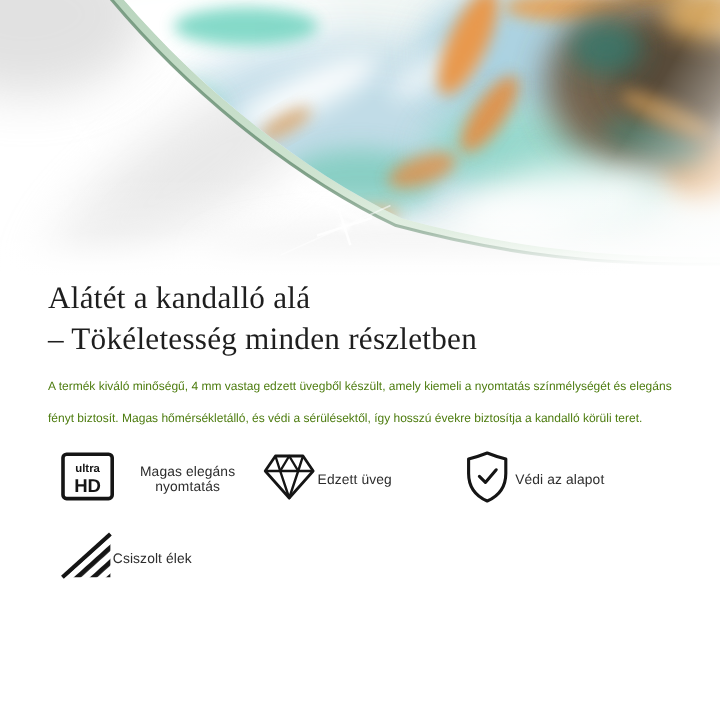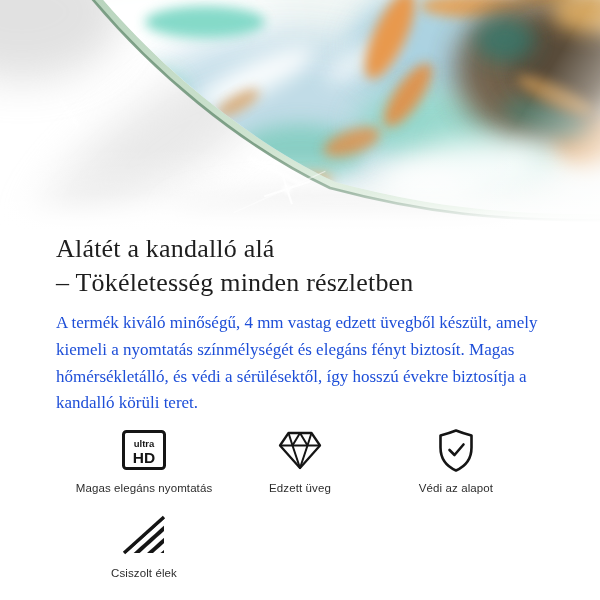--- a/index.html
+++ b/index.html
@@ -2,35 +2,35 @@
 <html><head>
 <meta charset="utf-8">
 <style>
   html,body{margin:0;padding:0;}
   body{
     width:600px;height:600px;overflow:hidden;background:#ffffff;
     font-family:"Liberation Sans",sans-serif;color:#3a3a3a;
   }
   .hero{position:relative;width:600px;height:230px;background:#ffffff;}
   .hero svg{display:block;}
-  .content{padding:0 56px;}
+  .content{padding:0 40px;}
   .heading{
     font-family:"Liberation Serif",serif;font-weight:400;
     font-size:26px;line-height:34px;color:#1e1e1e;
     margin:2px 0 0;letter-spacing:.2px;
   }
   .desc{
-    margin:10px 0 0;font-size:17px;line-height:26.8px;
-    color:#1d4ed8;max-width:528px;font-family:Liberation Serif, serif;
+    margin:10px 0 0;font-size:10px;line-height:26.8px;
+    color:#4d7c0f;max-width:528px;
   }
   .features{
     display:grid;grid-template-columns:repeat(3,1fr);
     row-gap:16px;margin-top:8px;padding:0 10px;text-align:center;
   }
-  .cell{display:flex;flex-direction:column;align-items:center;text-align:center;}
+  .cell{display:flex;align-items:center;text-align:center;}
   .icw{height:50px;display:flex;align-items:center;justify-content:center;}
   .flabel{margin-top:7px;font-size:11.5px;color:#2d2d2d;letter-spacing:.1px;}
   .ic{stroke:#151515;fill:none;stroke-width:2.4;}
 </style>
 </head>
 <body>
 
 <div class="hero">
   <svg width="600" height="230" viewBox="0 0 600 230">
     <defs>

